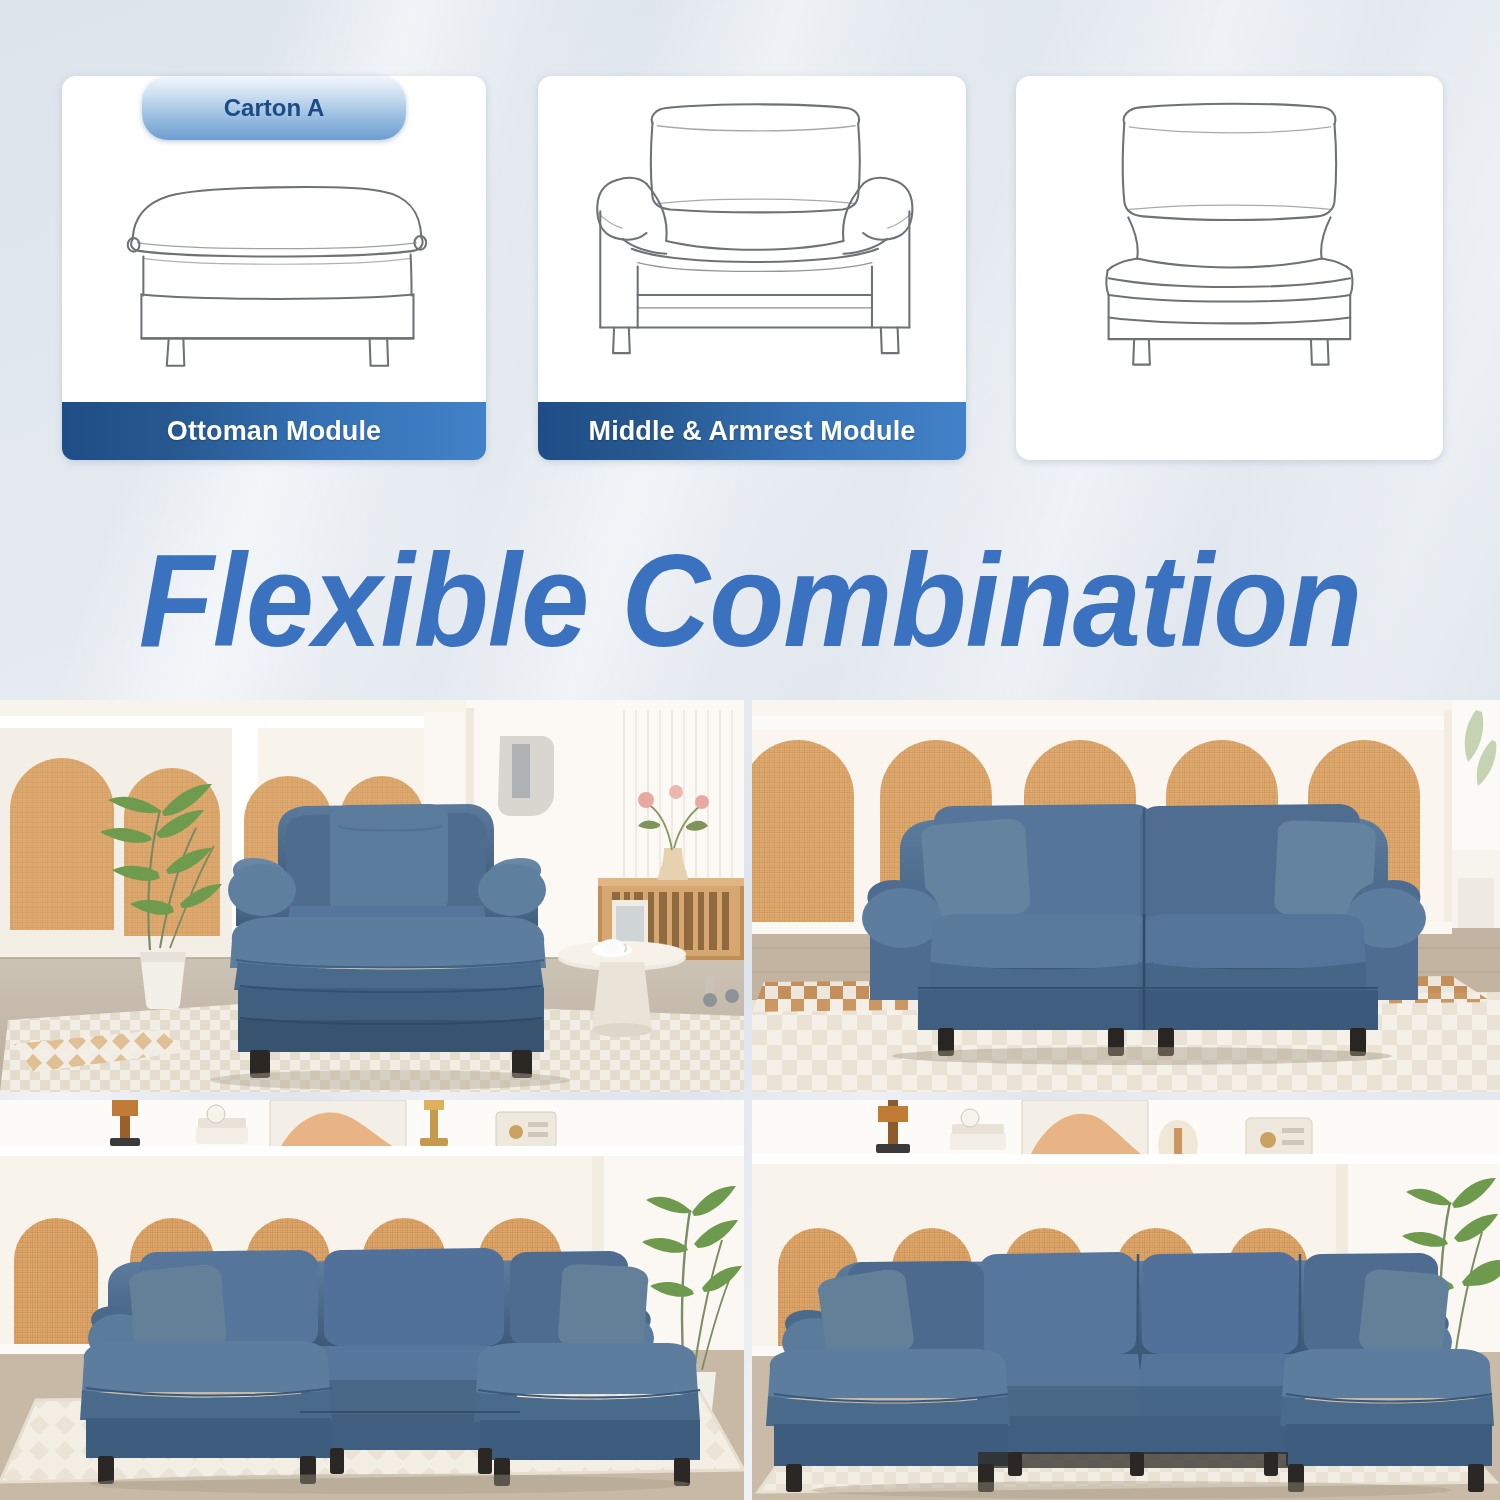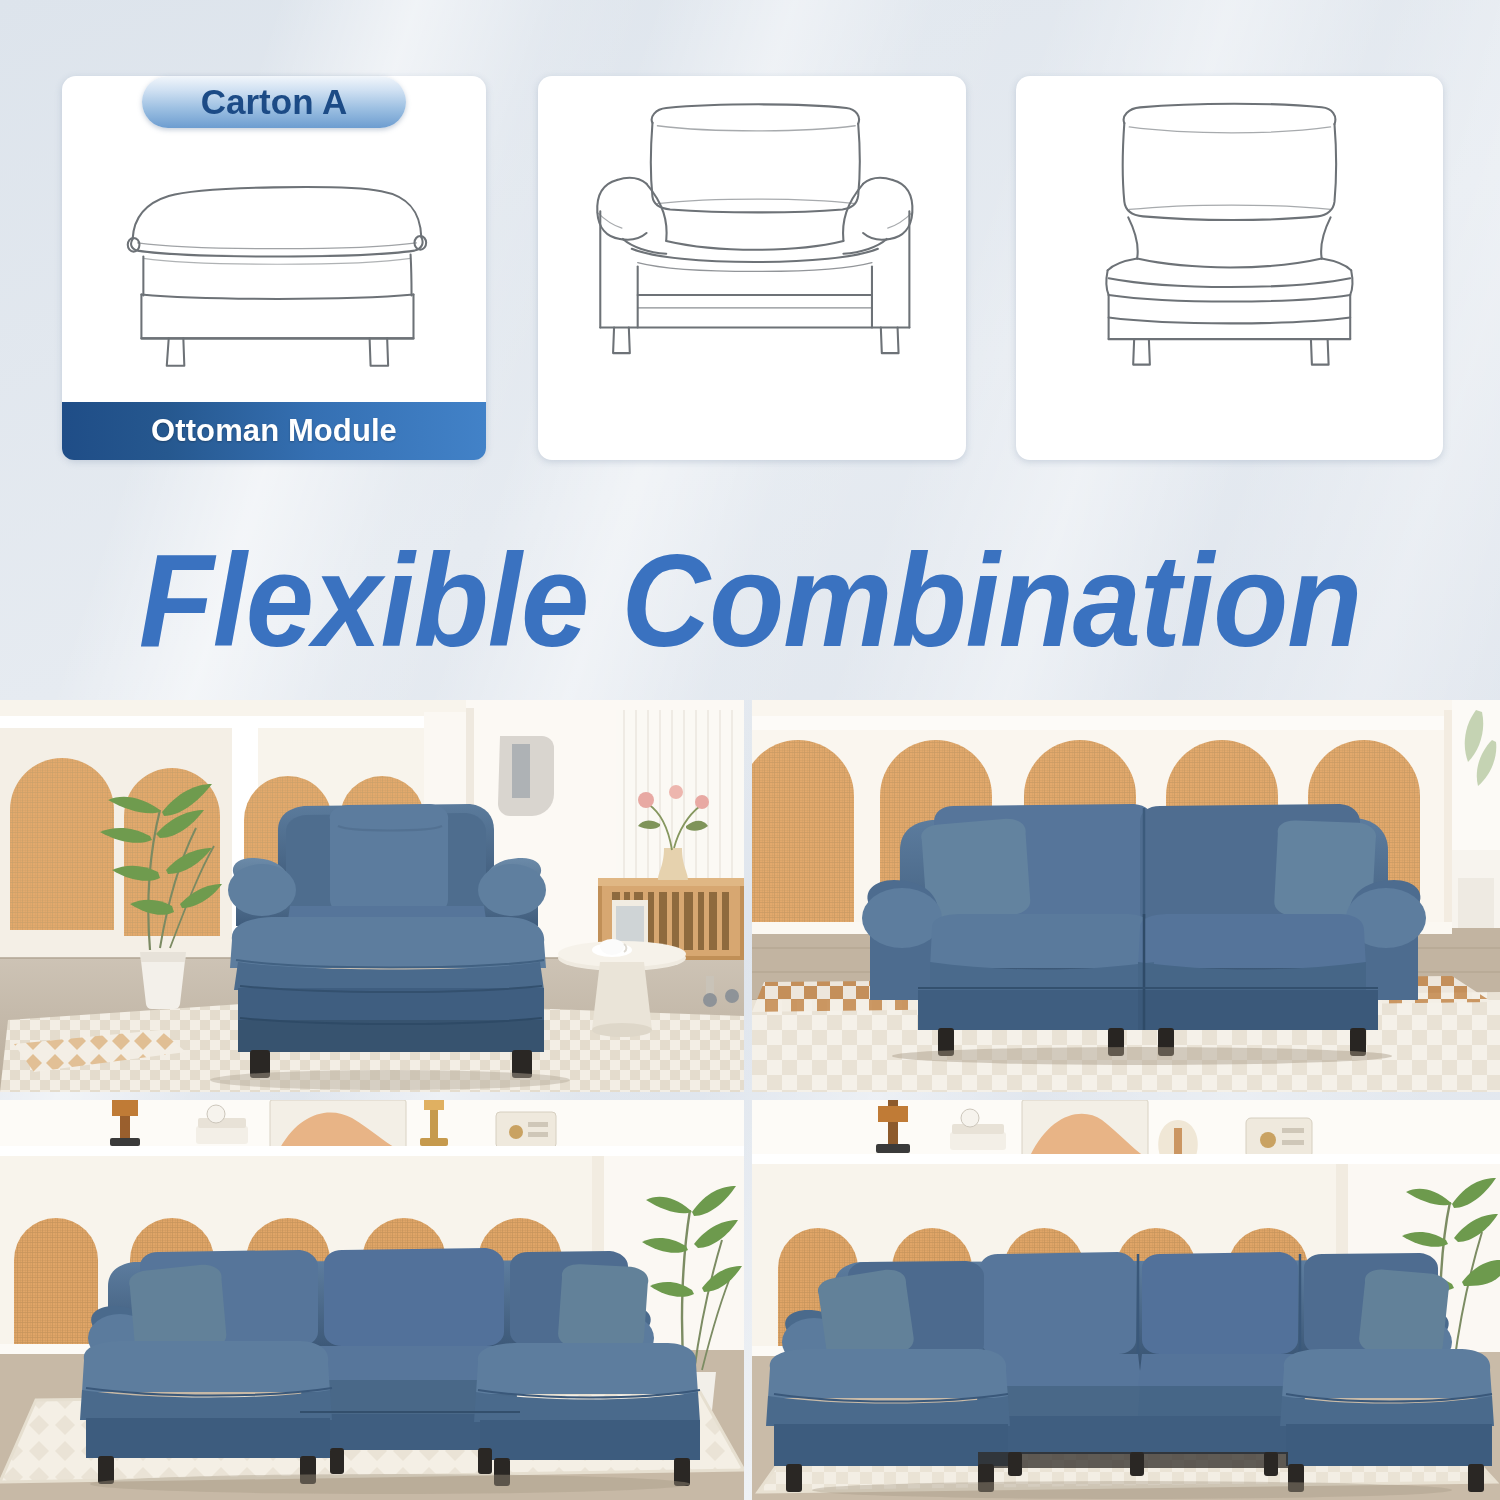--- a/index.html
+++ b/index.html
@@ -35,30 +35,30 @@
     background:#ffffff;border-radius:14px;
     box-shadow:0 2px 7px rgba(120,140,165,.30);
   }
   .card-art{position:absolute;left:0;right:0;top:10px;height:300px;
     display:flex;align-items:center;justify-content:center;}
   .card-art svg{width:92%;height:100%;}
   .card-label{
     position:absolute;left:0;right:0;bottom:0;height:58px;
     border-radius:0 0 12px 12px;
     display:flex;align-items:center;justify-content:center;
-    color:#fff;font-weight:bold;font-size:31px;letter-spacing:.1px;
+    color:#fff;font-weight:bold;font-size:27px;letter-spacing:.1px;
     text-shadow:0 1px 2px rgba(0,0,0,.25);
     background:linear-gradient(90deg,#1f4d87 0%,#26588f 25%,#3570b3 60%,#4282c8 100%);
   }
   .badge{
     position:absolute;top:0;left:50%;transform:translateX(-50%);
-    height:52px;min-width:212px;padding:0 26px;
+    height:64px;min-width:212px;padding:0 26px;
     border-radius:26px;
     display:flex;align-items:center;justify-content:center;
-    font-size:35px;font-weight:bold;color:#1c4b86;
+    font-size:24px;font-weight:bold;color:#1c4b86;
     background:linear-gradient(180deg,#f2f6fb 0%,#cfe0f2 28%,#9dc0e2 62%,#6d9dd0 100%);
     box-shadow:0 2px 5px rgba(90,115,150,.35);
     z-index:3;
   }
   #cardA{left:62px;width:424px;}
   #cardB{left:538px;width:428px;}
   #cardC{left:1016px;width:427px;}
 
   
   .headline{
@@ -157,20 +157,21 @@
               <path d="M84 176 L84 238"></path>
               <path d="M322 176 L322 238"></path>
               <path d="M84 205 L322 205"></path>
               <path d="M84 218 L322 218" stroke-width="1.4" opacity=".8"></path>
 
               <path d="M60 238 L59 264 L76 264 L75 238"></path>
               <path d="M331 238 L332 264 L349 264 L348 238"></path>
             </g>
           </svg>
         </div>
+        <div class="card-label">Middle &amp; Armrest Module</div>
       </div>
     </div>
 
     <div class="card" id="cardC">
       <div class="card-body">
         <div class="card-art">
           <svg viewBox="0 0 400 290" xmlns="http://www.w3.org/2000/svg">
             <g fill="none" stroke="#6d7277" stroke-width="2.1" stroke-linecap="round" stroke-linejoin="round">
 
               <path d="M93 30 C90 23 97 15 109 14 C164 9 248 9 294 14 C305 15 310 23 307 31"></path>

